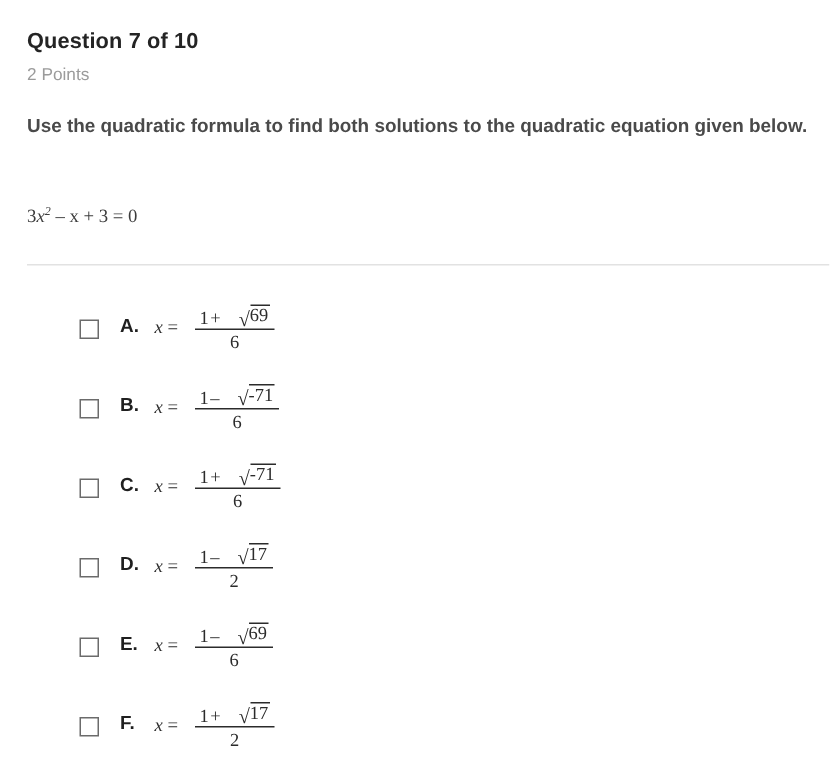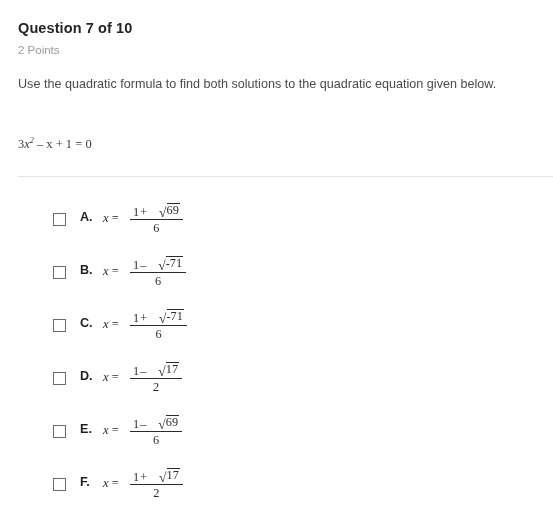--- a/index.html
+++ b/index.html
@@ -39,20 +39,21 @@
     color: #9b9b9b;
   }
   .q-prompt {
     position: absolute;
     left: 18px;
     top: 59px;
     width: 528px;
     font-size: 12.6px;
     line-height: 19px;
     color: #4a4a4a;
+    font-weight: bold;
   }
   .q-equation {
     position: absolute;
     left: 18px;
     top: 120px;
     font-size: 12.5px;
     color: #3c3c3c;
     font-family: "Liberation Serif", serif;
     white-space: nowrap;
   }
@@ -177,21 +178,21 @@
 
 <div class="page">
 
   <div class="q-title">Question 7 of 10</div>
 
   <div class="q-points">2 Points</div>
 
   <div class="q-prompt">Use the quadratic formula to find both solutions to the quadratic equation given below.</div>
 
   <div class="q-equation">
-    <span>3</span><span class="var">x</span><sup>2</sup> <span>– x + 1 = 0</span>
+    <span>3</span><span class="var">x</span><sup>2</sup> <span>– x + 3 = 0</span>
   </div>
 
   <div class="divider"></div>
 
   <div class="options" id="options-list">
       <div class="option-row">
         <div class="checkbox"></div>
         <div class="opt-letter">A.</div>
         <div class="opt-xeq"><span class="var">x</span><span> =</span></div>
         <div class="fraction">

